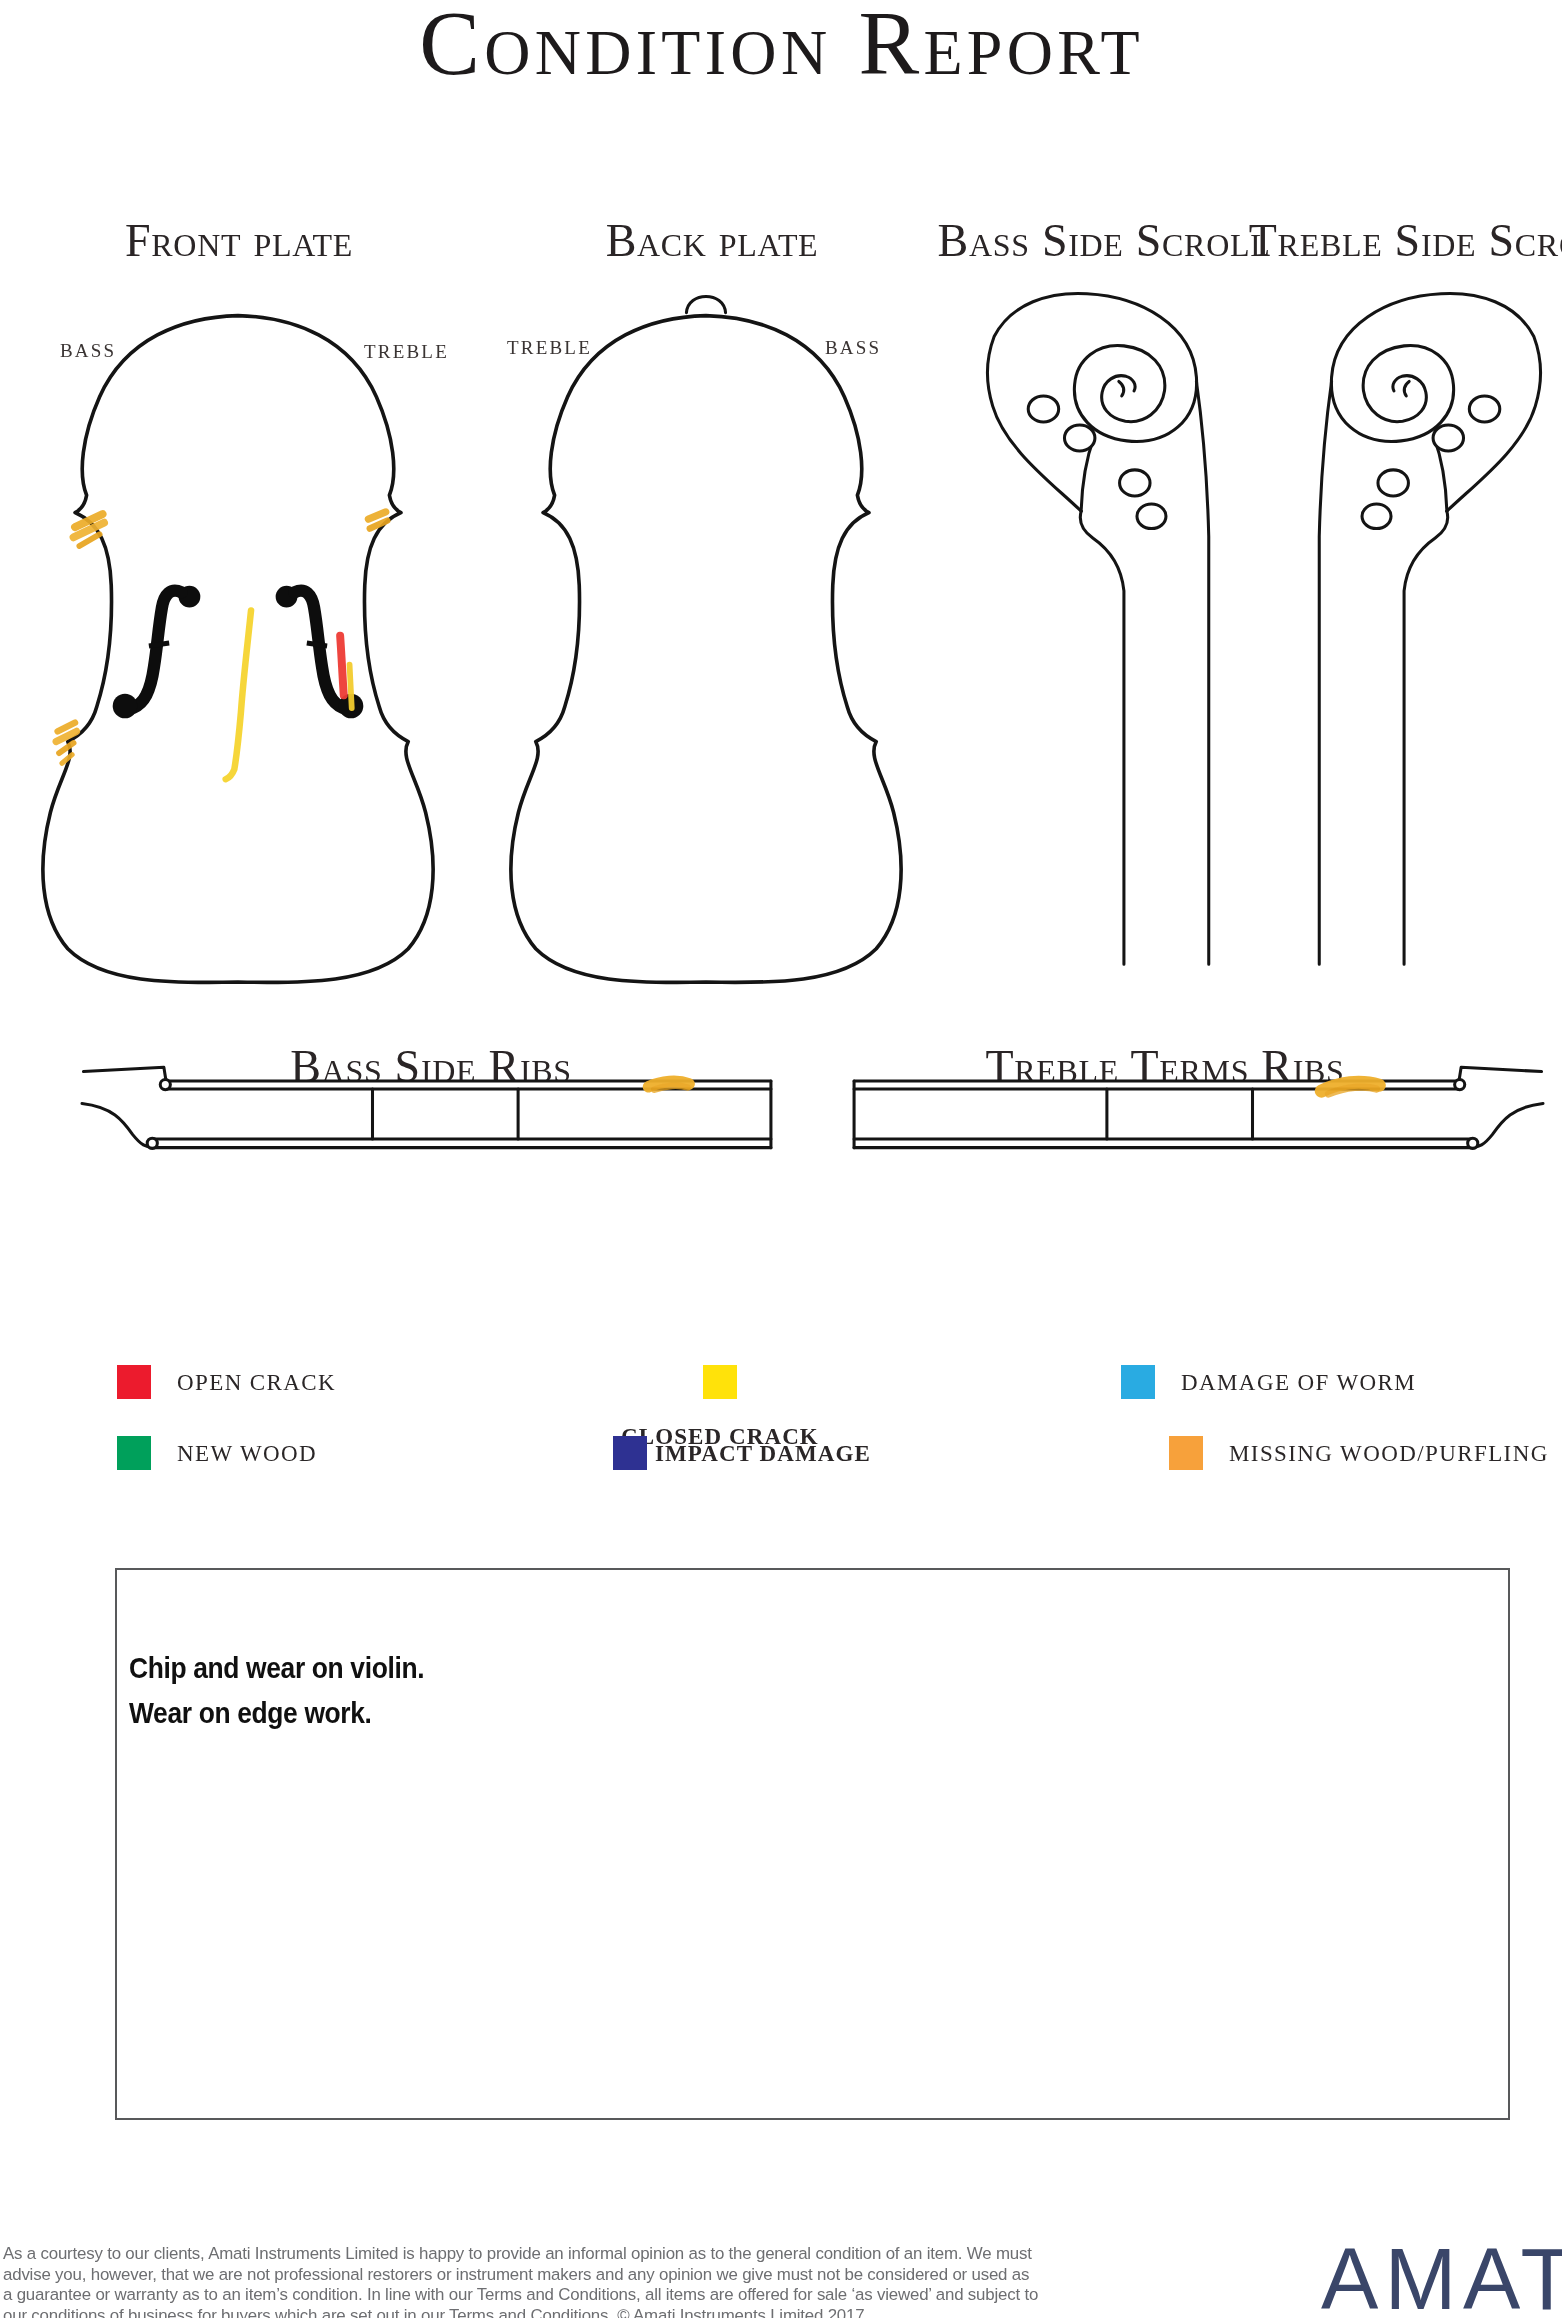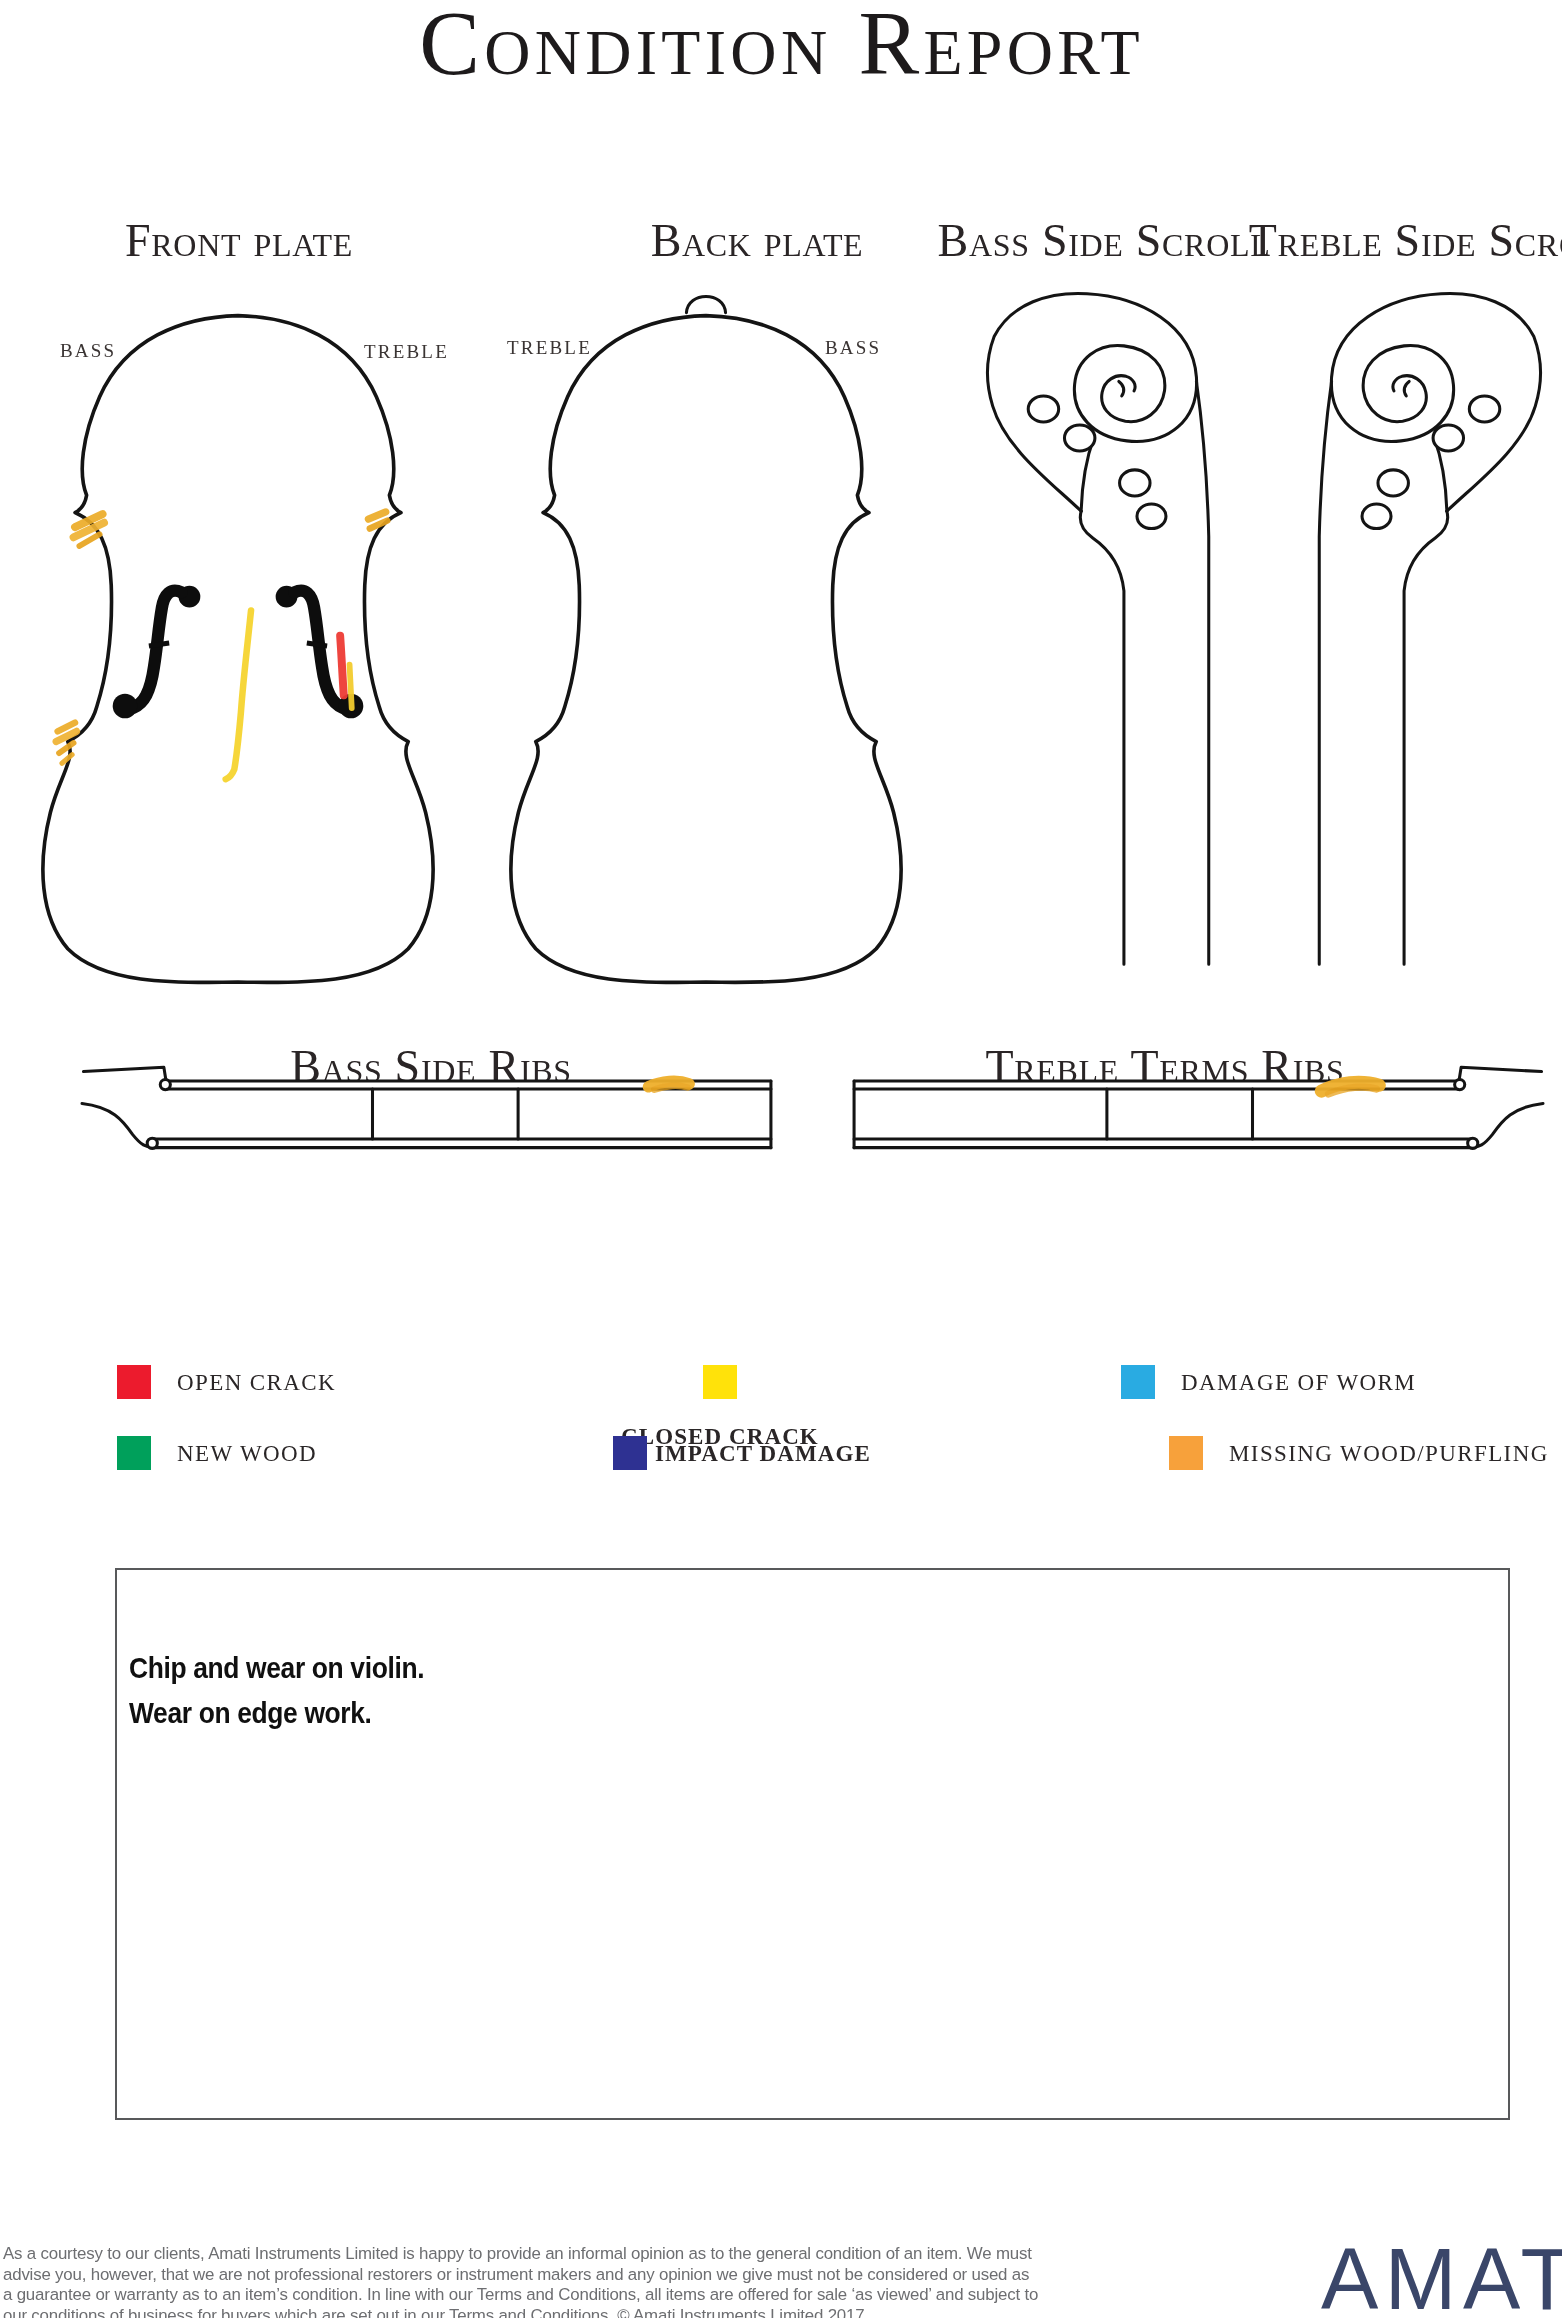--- a/index.html
+++ b/index.html
@@ -62,21 +62,21 @@
     font-size:86px;font-weight:400;letter-spacing:6.5px;line-height:1;
     transform:scaleY(1.02);transform-origin:left top;white-space:nowrap;
   }
 </style>
 </head>
 <body>
 
 <div class="abs page-title">Condition Report</div>
 
 <div class="abs diagram-heading" style="left:239px;top:218px;">Front plate</div>
-<div class="abs diagram-heading" style="left:712px;top:218px;margin-left:45px;">Back plate</div>
+<div class="abs diagram-heading" style="left:712px;top:218px;">Back plate</div>
 <div class="abs diagram-heading" style="left:1104px;top:218px;">Bass Side Scroll</div>
 <div class="abs diagram-heading" style="left:1436px;top:218px;">Treble Side Scroll</div>
 <div class="abs diagram-heading" style="left:431px;top:1044px;">Bass Side Ribs</div>
 <div class="abs diagram-heading" style="left:1165px;top:1044px;">Treble Terms Ribs</div>
 
 <div class="abs side-label" style="left:60px;top:341px;">BASS</div>
 <div class="abs side-label" style="left:364px;top:342px;">TREBLE</div>
 <div class="abs side-label" style="left:507px;top:338px;">TREBLE</div>
 <div class="abs side-label" style="left:825px;top:338px;">BASS</div>
 

